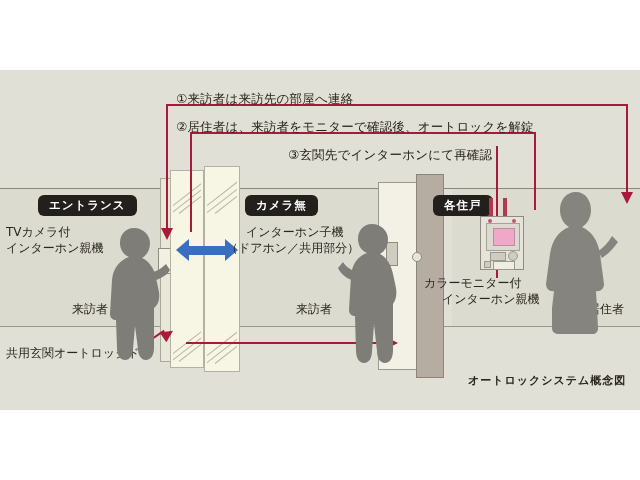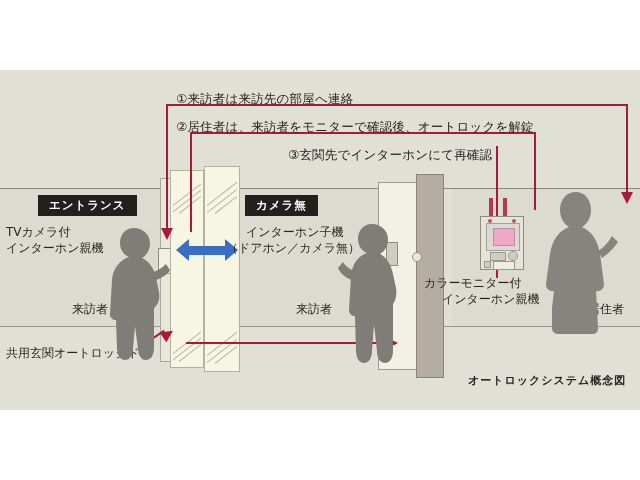--- a/index.html
+++ b/index.html
@@ -42,21 +42,21 @@
              border-left:12px solid #a8193a;}
   .redhead.d{border-left:6px solid transparent;border-right:6px solid transparent;
              border-top:12px solid #a8193a;}
 
   
   .steptext{position:absolute;color:#231f1a;font-size:12.5px;letter-spacing:.2px;
             white-space:nowrap;}
 
   
   .badge{position:absolute;background:#231f1d;color:#ffffff;font-size:11.5px;
-         font-weight:bold;letter-spacing:1px;padding:3px 11px;border-radius:0;
+         font-weight:bold;letter-spacing:1px;padding:3px 11px;border-radius:6px;
          white-space:nowrap;}
 
   
   .label{position:absolute;color:#2a2621;font-size:12px;white-space:nowrap;
          line-height:16px;}
   .caption{position:absolute;color:#2a2621;font-size:11px;letter-spacing:1px;
            white-space:nowrap;font-weight:bold;}
 
   
   .person{position:absolute;}
@@ -167,35 +167,36 @@
                                  L13 126 C13 133 16 138 21 138 C26 138 29 133 29 127
                                  L31 104 L34 127 C34 133 37 138 42 138 C47 138 50 133 50 126
                                  L50 86 C54 83 56 78 55 70 L52 56
                                  C50 46 45 39 38 36 C43 33 46 28 46 21 C46 13 39 6 30 6 Z"></path>
         <path fill="#7e7d77" d="M52 58 C58 56 64 52 66 48 L62 42 C58 46 53 49 49 50 Z"></path>
       </svg>
     </div>
 
     <div class="badge" style="left:245px;top:125px;">カメラ無</div>
     <div class="label" style="left:226px;top:154px;margin-left:20px;">インターホン子機</div>
-    <div class="label" style="left:226px;top:170px;">（ドアホン／カメラ無）</div>
+    <div class="label" style="left:226px;top:170px;">（ドアホン／共用部分）</div>
     <div class="label" style="left:296px;top:231px;">来訪者</div>
 
     <div class="person" style="left:338px;top:148px;">
       <svg width="62" height="148" viewBox="0 0 62 148">
         <path fill="#7e7d77" d="M34 6 C25 6 20 13 20 21 C20 28 24 33 29 35
                                  C20 38 14 46 13 58 L11 92 C11 96 14 98 17 98
                                  L18 132 C18 140 21 145 26 145 C31 145 34 140 34 133
                                  L36 106 L39 133 C39 140 42 145 47 145 C52 145 55 140 55 132
                                  L55 86 C58 82 59 76 58 70 L55 56
                                  C53 46 48 39 42 36 C47 33 50 28 50 21 C50 13 43 6 34 6 Z"></path>
         <path fill="#7e7d77" d="M14 62 C8 60 3 56 0 50 L5 44 C8 49 13 52 17 53 Z"></path>
       </svg>
     </div>
 
+    <div class="badge" style="left:433px;top:125px;">各住戸</div>
 
     <div class="wirered" style="left:489px;top:128px;width:4px;height:20px;"></div>
     <div class="wirered" style="left:503px;top:128px;width:4px;height:20px;"></div>
 
     <div class="device" style="left:480px;top:146px;width:42px;height:52px;">
       <div class="panel" style="left:5px;top:6px;width:32px;height:26px;">
         <div class="screen" style="left:6px;top:4px;width:20px;height:16px;"></div>
       </div>
       <div class="led" style="left:7px;top:2px;width:4px;height:4px;"></div>
       <div class="led" style="left:31px;top:2px;width:4px;height:4px;"></div>

